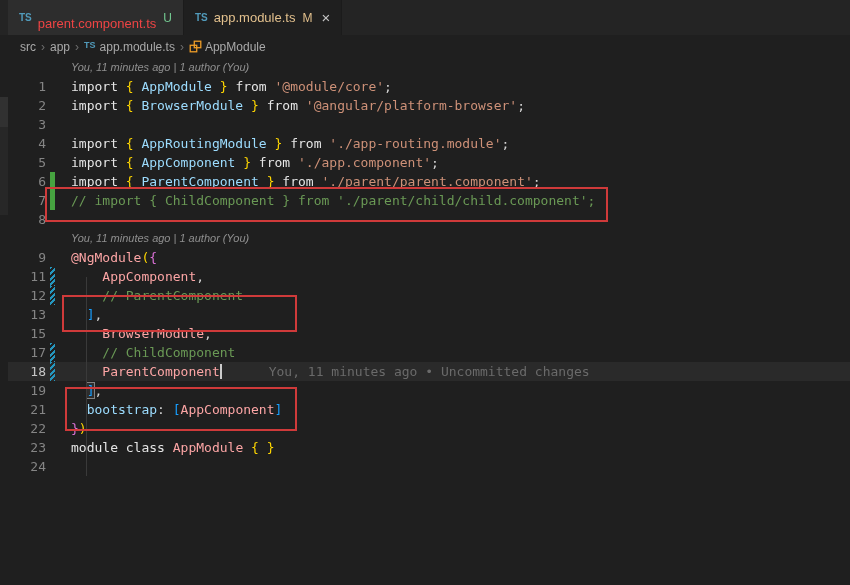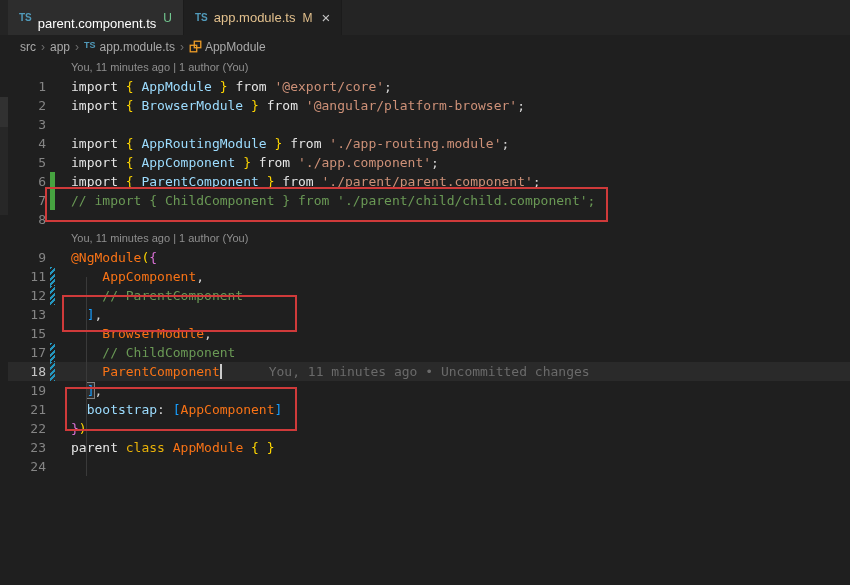--- a/index.html
+++ b/index.html
@@ -26,29 +26,29 @@
   .crumb{display:flex;align-items:flex-start;cursor:pointer;}
   .crumb .sep{color:#6e6e6e;margin:0 5px;font-size:12px;}
   .crumb .ts-mini{font-weight:bold;font-size:9px;color:#519aba;margin-right:4px;}
   .crumb svg{margin-right:3px;}
   
   .editor{position:absolute;left:8px;top:58px;right:0;bottom:0;background:#1f1f1f;}
   .row{height:19px;display:flex;white-space:pre;
        font-family:"DejaVu Sans Mono","Liberation Mono",monospace;font-size:13px;line-height:19px;}
   .row.current{background:#2a2a2a;}
   .lens{color:#8f8f8f;font-family:"Liberation Sans",sans-serif;font-size:11px;line-height:19px;
-        padding-left:63px;height:19px;cursor:pointer;}
+        padding-left:63px;height:19px;cursor:pointer;font-style:italic;}
   .ln{width:38px;text-align:right;color:#858585;flex:none;cursor:pointer;}
   .row.current .ln{color:#c6c6c6;}
   .gut{width:25px;flex:none;position:relative;}
   .gutbar{position:absolute;left:4px;top:0;bottom:0;width:5px;}
   .gutbar.added{background:#46a340;}
   .gutbar.modified{background:repeating-linear-gradient(135deg,#2596be 0px,#2596be 2px,rgba(0,0,0,0) 2px,rgba(0,0,0,0) 4px);}
   .code{flex:1;}
-  .tok-kw{color:#e5e5e5}.tok-cls{color:#eab308}.tok-id{color:#9cdcfe}.tok-type{color:#f97316}
+  .tok-kw{color:#e5e5e5}.tok-cls{color:#e5e5e5}.tok-id{color:#9cdcfe}.tok-type{color:#fca5a5}
   .tok-str{color:#ce9178}.tok-com{color:#6a9955}.tok-pun{color:#d4d4d4}.tok-prop{color:#9cdcfe}
   .tok-b0{color:#ffd700}.tok-b1{color:#da70d6}.tok-b2{color:#179fff}
   .tok-b2m{color:#179fff;outline:1px solid #808080;background:rgba(96,96,96,.22);}
   .cursor{display:inline-block;width:2px;height:15px;background:#cccccc;vertical-align:-3px;}
   .inline-blame{color:#6a6a6a;margin-left:47px;text-align:center;}
   
   .overlay{position:absolute;left:0;top:0;width:850px;height:585px;pointer-events:none;}
   .anno-box{position:absolute;border:2px solid #cf3a3a;box-sizing:border-box;}
   .indent-guide{position:absolute;left:86px;top:277px;width:1px;height:199px;background:#3a3a3a;}
 </style>
@@ -58,21 +58,21 @@
 <div class="window">
   <div class="left-rail">
     <div class="rail-tabs"></div>
     <div class="rail-b1"></div>
     <div class="rail-b2"></div>
   </div>
 
   <div class="tab-bar" id="tabbar">
       <div class="tab inactive">
         <span class="ts-icon">TS</span>
-        <span style="color: #ffffff; margin-top: 12px;">parent.component.ts</span>
+        <span style="color: #ef4444; margin-top: 12px;">parent.component.ts</span>
         <span class="tab-badge" style="color: rgb(115, 201, 145);">U</span>
       </div>
       <div class="tab active">
         <span class="ts-icon">TS</span>
         <span style="color: rgb(226, 192, 141);">app.module.ts</span>
         <span class="tab-badge" style="color: rgb(226, 192, 141);">M</span>
         <span class="tab-close">×</span>
       </div>
     </div>
   <div class="breadcrumb" id="breadcrumb">
@@ -92,40 +92,40 @@
         <span class="sep">›</span>
         <svg width="13" height="13" viewBox="0 0 16 16">
           <rect x="1.5" y="6.5" width="8" height="8" fill="none" stroke="#ee9d28" stroke-width="1.6"></rect>
           <rect x="6.5" y="1.5" width="8" height="8" fill="none" stroke="#ee9d28" stroke-width="1.6"></rect>
         </svg>
         <span>AppModule</span>
       </span>
     </div>
   <div class="editor" id="editor">
       <div class="lens">You, 11 minutes ago | 1 author (You)</div>
-      <div class="row"><div class="ln">1</div><div class="gut"></div><div class="code"><span class="tok-kw">import </span><span class="tok-b0">{ </span><span class="tok-id">AppModule</span><span class="tok-b0"> } </span><span class="tok-kw">from </span><span class="tok-str">'@export/core'</span><span class="tok-pun">;</span></div></div>
+      <div class="row"><div class="ln">1</div><div class="gut"></div><div class="code"><span class="tok-kw">import </span><span class="tok-b0">{ </span><span class="tok-id">AppModule</span><span class="tok-b0"> } </span><span class="tok-kw">from </span><span class="tok-str">'@module/core'</span><span class="tok-pun">;</span></div></div>
       <div class="row"><div class="ln">2</div><div class="gut"></div><div class="code"><span class="tok-kw">import </span><span class="tok-b0">{ </span><span class="tok-id">BrowserModule</span><span class="tok-b0"> } </span><span class="tok-kw">from </span><span class="tok-str">'@angular/platform-browser'</span><span class="tok-pun">;</span></div></div>
       <div class="row"><div class="ln">3</div><div class="gut"></div><div class="code"></div></div>
       <div class="row"><div class="ln">4</div><div class="gut"></div><div class="code"><span class="tok-kw">import </span><span class="tok-b0">{ </span><span class="tok-id">AppRoutingModule</span><span class="tok-b0"> } </span><span class="tok-kw">from </span><span class="tok-str">'./app-routing.module'</span><span class="tok-pun">;</span></div></div>
       <div class="row"><div class="ln">5</div><div class="gut"></div><div class="code"><span class="tok-kw">import </span><span class="tok-b0">{ </span><span class="tok-id">AppComponent</span><span class="tok-b0"> } </span><span class="tok-kw">from </span><span class="tok-str">'./app.component'</span><span class="tok-pun">;</span></div></div>
       <div class="row"><div class="ln">6</div><div class="gut"><div class="gutbar added"></div></div><div class="code"><span class="tok-kw">import </span><span class="tok-b0">{ </span><span class="tok-id">ParentComponent</span><span class="tok-b0"> } </span><span class="tok-kw">from </span><span class="tok-str">'./parent/parent.component'</span><span class="tok-pun">;</span></div></div>
       <div class="row"><div class="ln">7</div><div class="gut"><div class="gutbar added"></div></div><div class="code"><span class="tok-com">// import { ChildComponent } from './parent/child/child.component';</span></div></div>
       <div class="row"><div class="ln">8</div><div class="gut"></div><div class="code"></div></div>
       <div class="lens">You, 11 minutes ago | 1 author (You)</div>
       <div class="row"><div class="ln">9</div><div class="gut"></div><div class="code"><span class="tok-type">@NgModule</span><span class="tok-b0">(</span><span class="tok-b1">{</span></div></div>
       <div class="row"><div class="ln">11</div><div class="gut"><div class="gutbar modified"></div></div><div class="code"><span class="tok-pun">    </span><span class="tok-type">AppComponent</span><span class="tok-pun">,</span></div></div>
       <div class="row"><div class="ln">12</div><div class="gut"><div class="gutbar modified"></div></div><div class="code"><span class="tok-pun">    </span><span class="tok-com">// ParentComponent</span></div></div>
       <div class="row"><div class="ln">13</div><div class="gut"></div><div class="code"><span class="tok-pun">  </span><span class="tok-b2">]</span><span class="tok-pun">,</span></div></div>
       <div class="row"><div class="ln">15</div><div class="gut"></div><div class="code"><span class="tok-pun">    </span><span class="tok-type">BrowserModule</span><span class="tok-pun">,</span></div></div>
       <div class="row"><div class="ln">17</div><div class="gut"><div class="gutbar modified"></div></div><div class="code"><span class="tok-pun">    </span><span class="tok-com">// ChildComponent</span></div></div>
       <div class="row current"><div class="ln">18</div><div class="gut"><div class="gutbar modified"></div></div><div class="code"><span class="tok-pun">    </span><span class="tok-type">ParentComponent</span><span class="cursor"></span><span class="inline-blame">You, 11 minutes ago • Uncommitted changes</span></div></div>
       <div class="row"><div class="ln">19</div><div class="gut"></div><div class="code"><span class="tok-pun">  </span><span class="tok-b2m">]</span><span class="tok-pun">,</span></div></div>
       <div class="row"><div class="ln">21</div><div class="gut"></div><div class="code"><span class="tok-pun">  </span><span class="tok-prop">bootstrap</span><span class="tok-pun">: </span><span class="tok-b2">[</span><span class="tok-type">AppComponent</span><span class="tok-b2">]</span></div></div>
       <div class="row"><div class="ln">22</div><div class="gut"></div><div class="code"><span class="tok-b1">}</span><span class="tok-b0">)</span></div></div>
-      <div class="row"><div class="ln">23</div><div class="gut"></div><div class="code"><span class="tok-kw">parent </span><span class="tok-cls">class </span><span class="tok-type">AppModule </span><span class="tok-b0">{ }</span></div></div>
+      <div class="row"><div class="ln">23</div><div class="gut"></div><div class="code"><span class="tok-kw">module </span><span class="tok-cls">class </span><span class="tok-type">AppModule </span><span class="tok-b0">{ }</span></div></div>
       <div class="row"><div class="ln">24</div><div class="gut"></div><div class="code"></div></div>
     </div>
 
   <div class="overlay" id="overlay">
     <div class="indent-guide"></div>
   <div class="anno-box" style="left: 45px; top: 187px; width: 563px; height: 35px; border-color: rgb(207, 58, 58);"></div>
       <div class="anno-box" style="left: 62px; top: 295px; width: 235px; height: 37px; border-color: rgb(207, 58, 58);"></div>
       <div class="anno-box" style="left: 65px; top: 387px; width: 232px; height: 44px; border-color: rgb(207, 58, 58);"></div>
     </div>
 </div>

